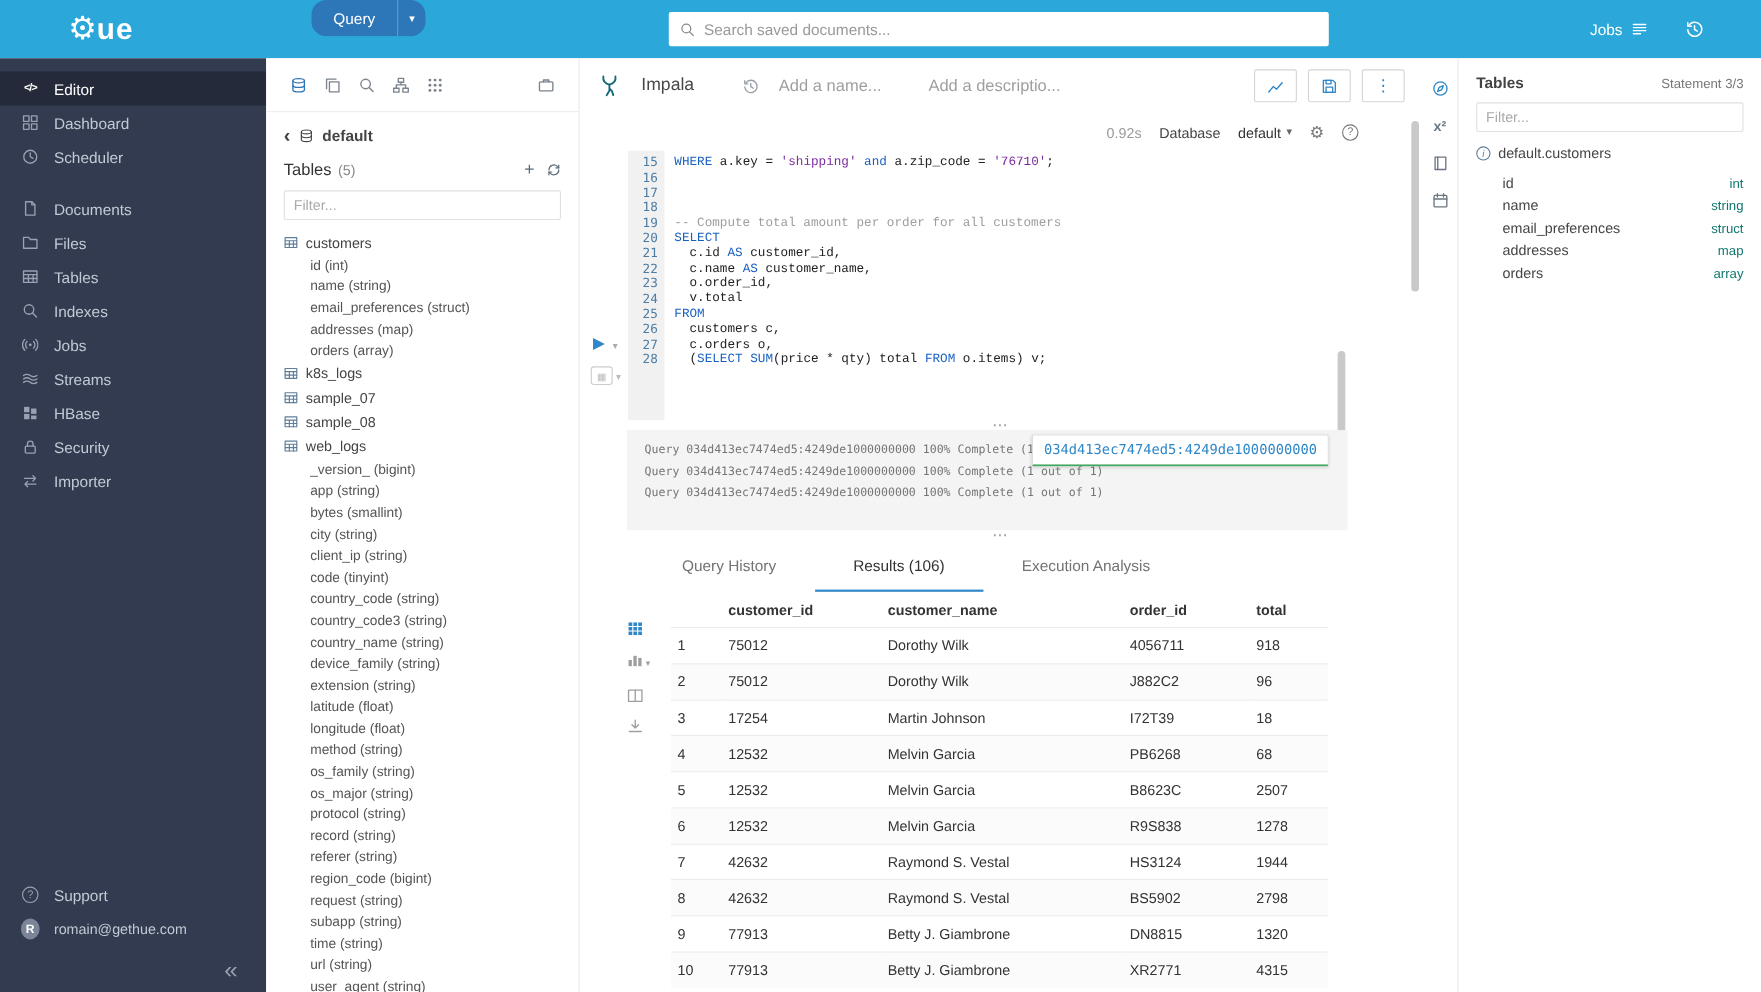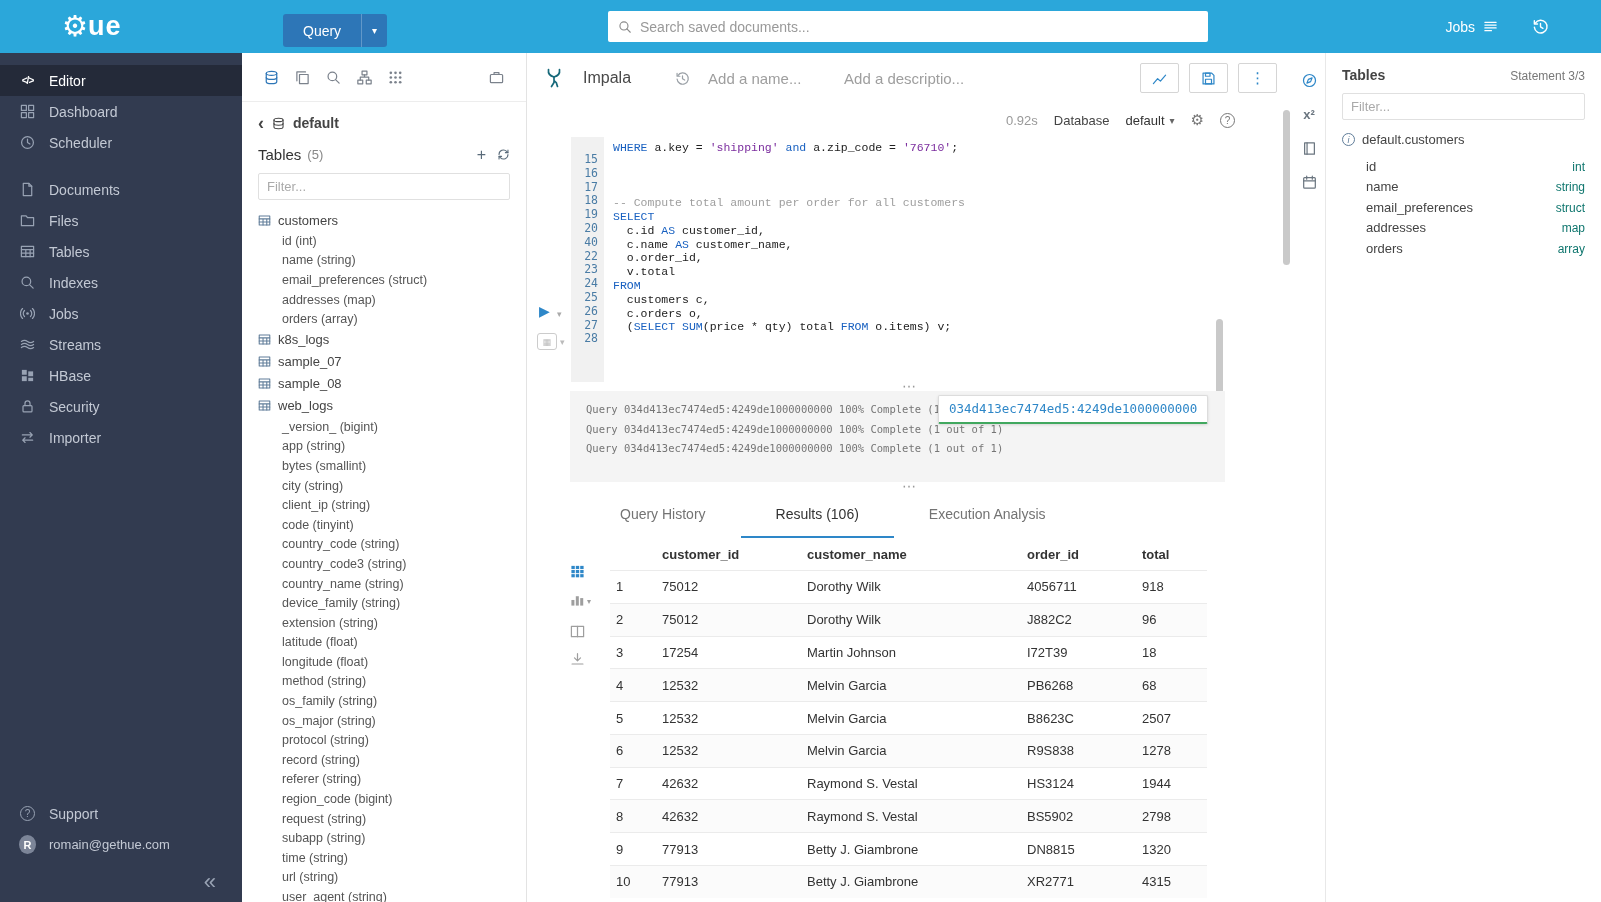--- a/index.html
+++ b/index.html
@@ -4,21 +4,21 @@
 <style>
 *{margin:0;padding:0;box-sizing:border-box}
 html,body{width:1601px;height:902px;overflow:hidden;background:#fff;font-family:"Liberation Sans",sans-serif}
 .app{position:absolute;top:0;left:0;width:1601px;height:902px;overflow:hidden}
 
 
 .topbar{position:absolute;left:0;top:0;width:100%;height:53px;background:#2BA7DA}
 .logo{position:absolute;left:62px;top:8px;display:flex;align-items:center;color:#fff;cursor:pointer}
 .logo-gear{font-size:29px;line-height:36px}
 .logo-text{font-size:27px;font-weight:bold;letter-spacing:1px}
-.query-split{position:absolute;left:283px;top:14px;display:flex;height:33px;border-radius:3px;overflow:hidden}
+.query-split{position:absolute;left:283px;top:0;display:flex;height:33px;border-radius:14px;overflow:hidden}
 .query-main{background:#2D76B7;color:#fff;border:none;font-size:14px;padding:0 20px;cursor:pointer;font-family:inherit}
 .query-caret{background:#2D76B7;color:#fff;border:none;border-left:1px solid rgba(255,255,255,.25);width:26px;cursor:pointer;font-size:10px}
 .search-wrap{position:absolute;left:608px;top:11px;width:600px;height:31px;background:#fff;border-radius:2px;display:flex;align-items:center;padding:0 10px}
 .search-icon{color:#8a8a8a;display:flex;margin-right:8px}
 .search-icon svg{width:14px;height:14px}
 .search-input{flex:1;border:none;outline:none;font-size:14px;font-family:inherit;color:#333}
 .search-input::placeholder{color:#999}
 .topbar-right{position:absolute;right:52px;top:0;height:53px;display:flex;align-items:center;gap:34px;color:#fff}
 .jobs-link{display:flex;align-items:center;gap:8px;font-size:14px;cursor:pointer}
 .jobs-icon{display:flex}
@@ -85,21 +85,21 @@
 .db-select{display:flex;align-items:center;gap:5px;cursor:pointer;color:#333}
 .db-caret{font-size:10px;color:#666}
 .tb-gear{color:#777;font-size:15px;cursor:pointer}
 .tb-help{color:#777;cursor:pointer}
 .code-area{position:relative;height:245px;display:flex}
 .exec-col{width:44px;position:relative}
 .play-btn{position:absolute;left:12px;top:167px;color:#2E87C8;font-size:14px;cursor:pointer;line-height:14px}
 .play-caret{position:absolute;left:30px;top:172px;color:#aaa;font-size:9px;cursor:pointer}
 .stmt-btn{position:absolute;left:10px;top:196px;width:20px;height:17px;border:1px solid #ccc;border-radius:3px;color:#bbb;display:flex;align-items:center;justify-content:center;font-size:9px;cursor:pointer}
 .stmt-caret{position:absolute;left:33px;top:200px;color:#bbb;font-size:9px}
-.gutter{width:33px;background:#f1f1f1;text-align:right;padding:16px 6px 0 0;font-family:"DejaVu Sans Mono",monospace;font-size:11.5px;line-height:13.8px;color:#4A7CA5}
+.gutter{width:33px;background:#f1f1f1;text-align:right;padding:4px 6px 0 0;font-family:"DejaVu Sans Mono",monospace;font-size:11.5px;line-height:13.8px;color:#4A7CA5}
 .gl{height:13.8px}
 .codelines{flex:1;padding:4px 0 0 9px;font-family:Liberation Mono, monospace;font-size:11.5px;line-height:13.8px;color:#212121;white-space:pre;overflow:hidden}
 .code-line{height:13.8px}
 .tk-kw{color:#1860C0}
 .tk-str{color:#7B2D9E}
 .tk-cm{color:#9E9E9E}
 .resize-handle{height:9px;display:flex;align-items:center;justify-content:center;color:#999;font-size:14px;letter-spacing:2px;line-height:5px;cursor:row-resize}
 .logs{margin-left:43px;margin-right:68px;height:91px;background:#f4f4f4;position:relative;padding:9px 0 0 16px;font-family:"DejaVu Sans Mono",monospace;font-size:10.5px;line-height:19.5px;color:#757575}
 .log-tooltip{position:absolute;left:368px;top:4px;background:#fff;border:1px solid #dcdcdc;border-bottom:2px solid #41A85F;border-radius:2px;padding:3px 10px;font-family:"DejaVu Sans Mono",monospace;font-size:12.5px;color:#2E87C8;box-shadow:0 1px 3px rgba(0,0,0,.12);z-index:2;white-space:nowrap}
 .result-tabs{height:47px;display:flex;margin-left:58px}
@@ -515,21 +515,21 @@
         <span class="stmt-btn">▦</span>
         <span class="stmt-caret">▾</span>
       </div>
       <div class="gutter" id="gutter">
           <div class="gl">15</div>
           <div class="gl">16</div>
           <div class="gl">17</div>
           <div class="gl">18</div>
           <div class="gl">19</div>
           <div class="gl">20</div>
-          <div class="gl">40</div>
+          <div class="gl">21</div>
           <div class="gl">22</div>
           <div class="gl">23</div>
           <div class="gl">24</div>
           <div class="gl">25</div>
           <div class="gl">26</div>
           <div class="gl">27</div>
           <div class="gl">28</div>
         </div>
       <div class="codelines" id="codelines"><div class="code-line"><span class="tk-kw">WHERE</span><span class="tk-pl"> a.key = </span><span class="tk-str">'shipping'</span><span class="tk-pl"> </span><span class="tk-kw">and</span><span class="tk-pl"> a.zip_code = </span><span class="tk-str">'76710'</span><span class="tk-pl">;</span></div><div class="code-line"></div><div class="code-line"></div><div class="code-line"></div><div class="code-line"><span class="tk-cm">-- Compute total amount per order for all customers</span></div><div class="code-line"><span class="tk-kw">SELECT</span></div><div class="code-line"><span class="tk-pl">  c.id </span><span class="tk-kw">AS</span><span class="tk-pl"> customer_id,</span></div><div class="code-line"><span class="tk-pl">  c.name </span><span class="tk-kw">AS</span><span class="tk-pl"> customer_name,</span></div><div class="code-line"><span class="tk-pl">  o.order_id,</span></div><div class="code-line"><span class="tk-pl">  v.total</span></div><div class="code-line"><span class="tk-kw">FROM</span></div><div class="code-line"><span class="tk-pl">  customers c,</span></div><div class="code-line"><span class="tk-pl">  c.orders o,</span></div><div class="code-line"><span class="tk-pl">  (</span><span class="tk-kw">SELECT</span><span class="tk-pl"> </span><span class="tk-kw">SUM</span><span class="tk-pl">(price * qty) total </span><span class="tk-kw">FROM</span><span class="tk-pl"> o.items) v;</span></div></div>
       <div class="scroll-thumb thumb-code"></div>

